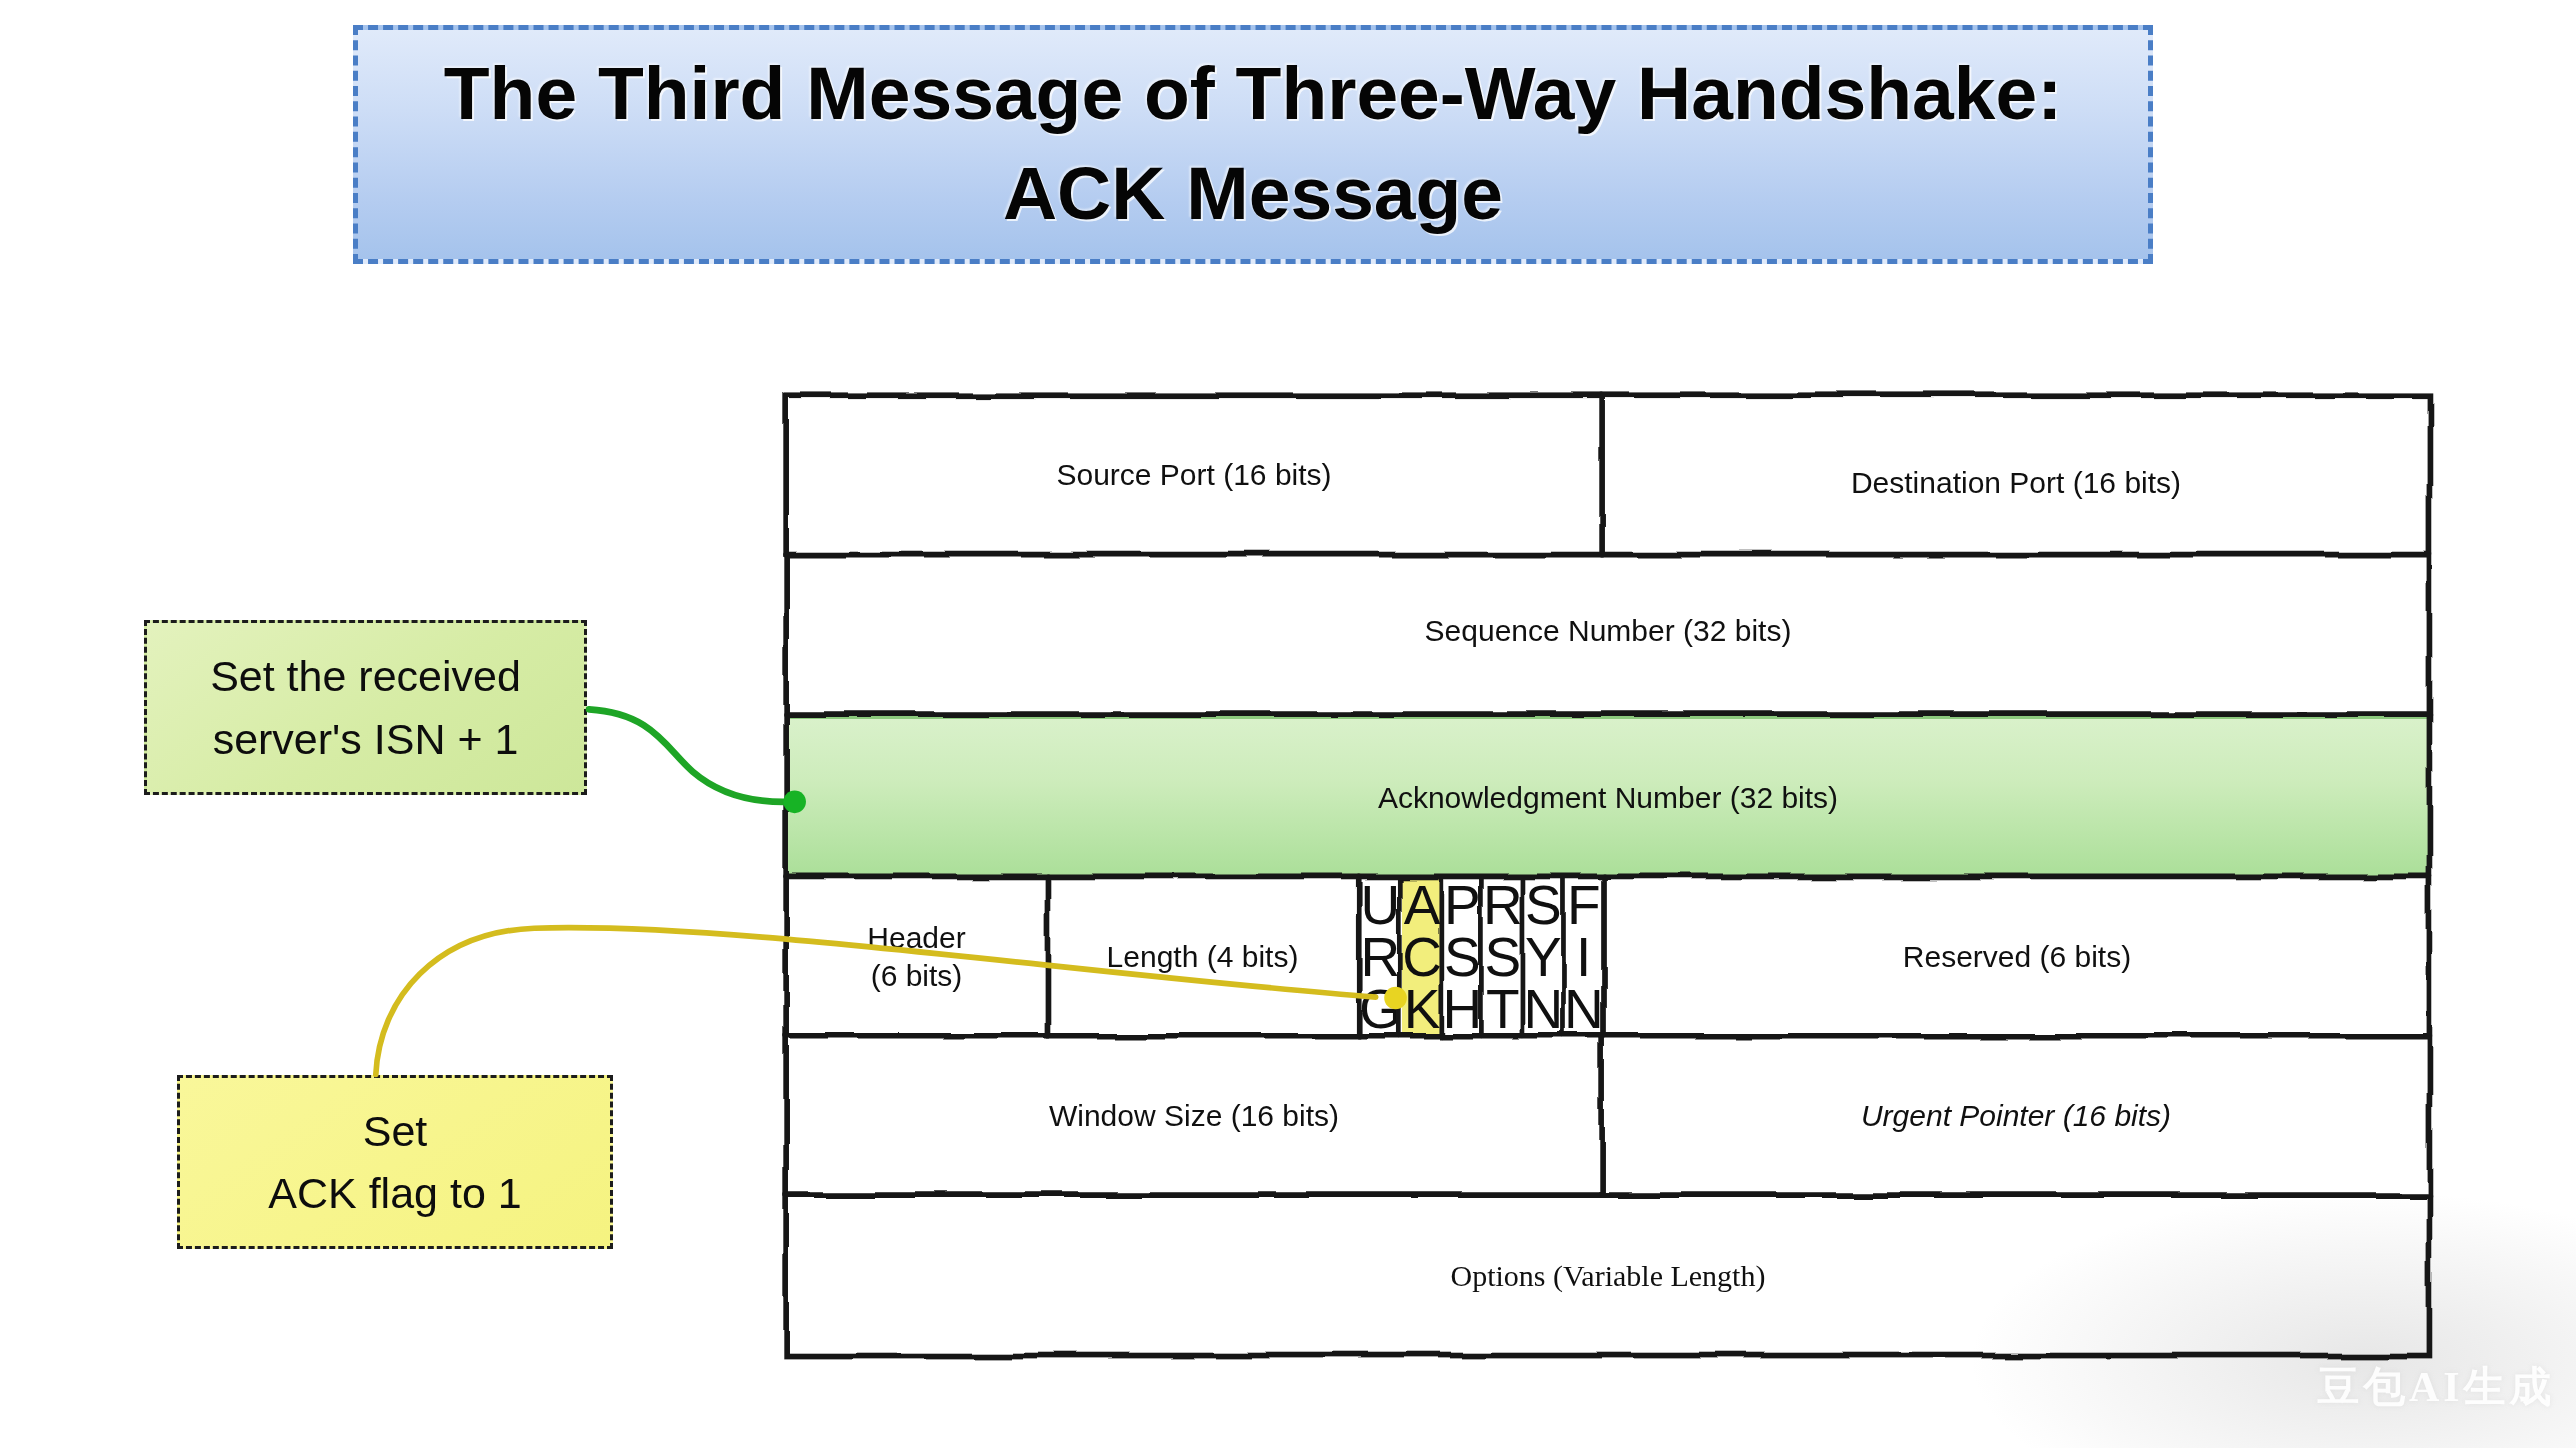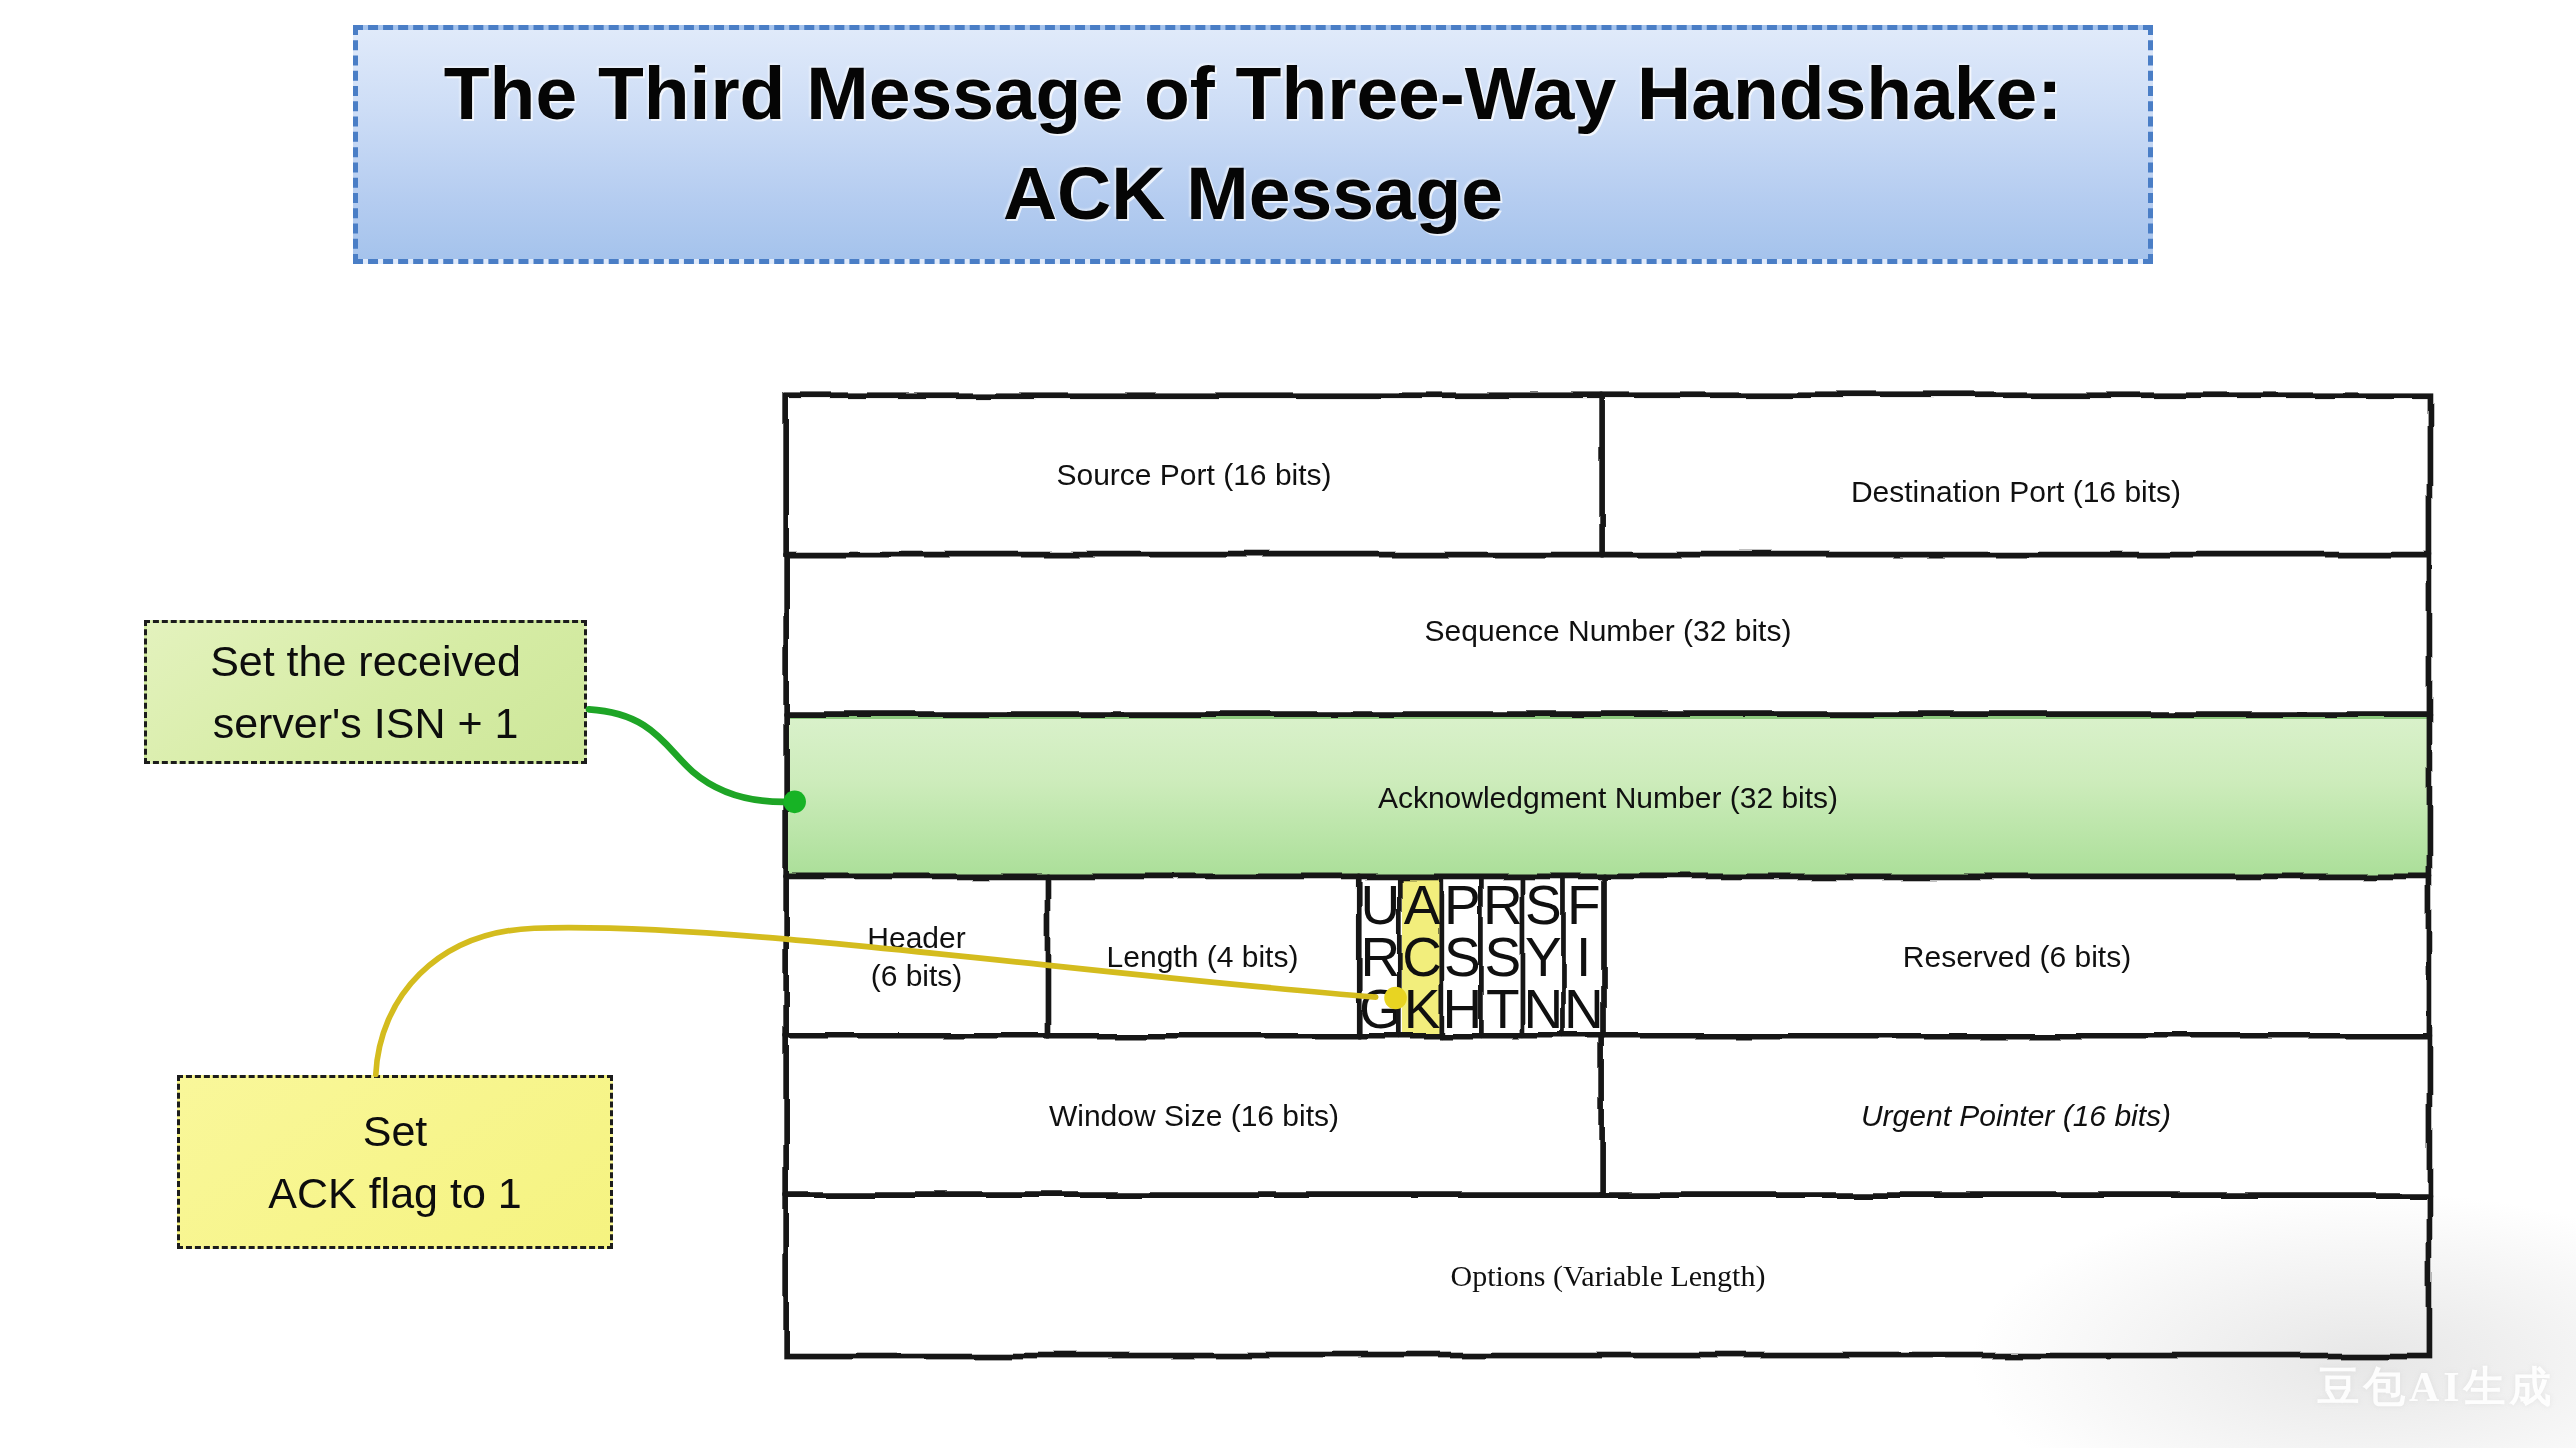--- a/index.html
+++ b/index.html
@@ -51,21 +51,21 @@
   }
   .flag-col.highlight{background:var(--ack-highlight);}
   .flag-letter{font-size:55px;line-height:52px;color:#101010;}
   
   .ann-box{
     position:absolute;box-sizing:border-box;border:3.8px dashed #1c1c1c;
     display:flex;flex-direction:column;align-items:center;justify-content:center;
     text-align:center;font-size:43px;line-height:1.45;color:#0d0d0d;
   }
   #ann-green{
-    left:144px;top:620px;width:443px;height:144px;
+    left:144px;top:620px;width:443px;height:175px;
     background:linear-gradient(145deg,#e3f2bd 0%,#d6ecA5 55%,#cde79a 100%);
   }
   #ann-yellow{
     left:149px;top:1075px;width:436px;height:174px;
     background:linear-gradient(145deg,#f9f79a 0%,#f5f380 100%);
     margin-left:28px;
   }
   
   svg.overlay{position:absolute;left:0;top:0;pointer-events:none;}
   
@@ -83,21 +83,21 @@
 <div id="canvas">
 
   <div id="corner-shade"></div>
 
   <div id="title-box">
     <div class="title-line">The Third Message of Three-Way Handshake:</div>
     <div class="title-line">ACK Message</div>
   </div>
 
   <div class="cell" style="left:786px;top:395px;width:816px;height:159px;">Source Port (16 bits)</div>
-  <div class="cell" style="left:1602px;top:412px;width:828px;height:159px;">Destination Port (16 bits)</div>
+  <div class="cell" style="left:1602px;top:403px;width:828px;height:159px;">Destination Port (16 bits)</div>
   <div class="cell" style="left:786px;top:551px;width:1644px;height:159px;">Sequence Number (32 bits)</div>
   <div class="cell" id="cell-ack" style="left:786px;top:714px;width:1644px;height:162px;">Acknowledgment Number (32 bits)</div>
 
   <div class="cell two-line" style="left:786px;top:877px;width:261px;height:159px;">
     <span>Header</span>
     <span>(6 bits)</span>
   </div>
   <div class="cell" style="left:1047px;top:877px;width:311px;height:159px;">Length (4 bits)</div>
 
   <div id="flags-row">

